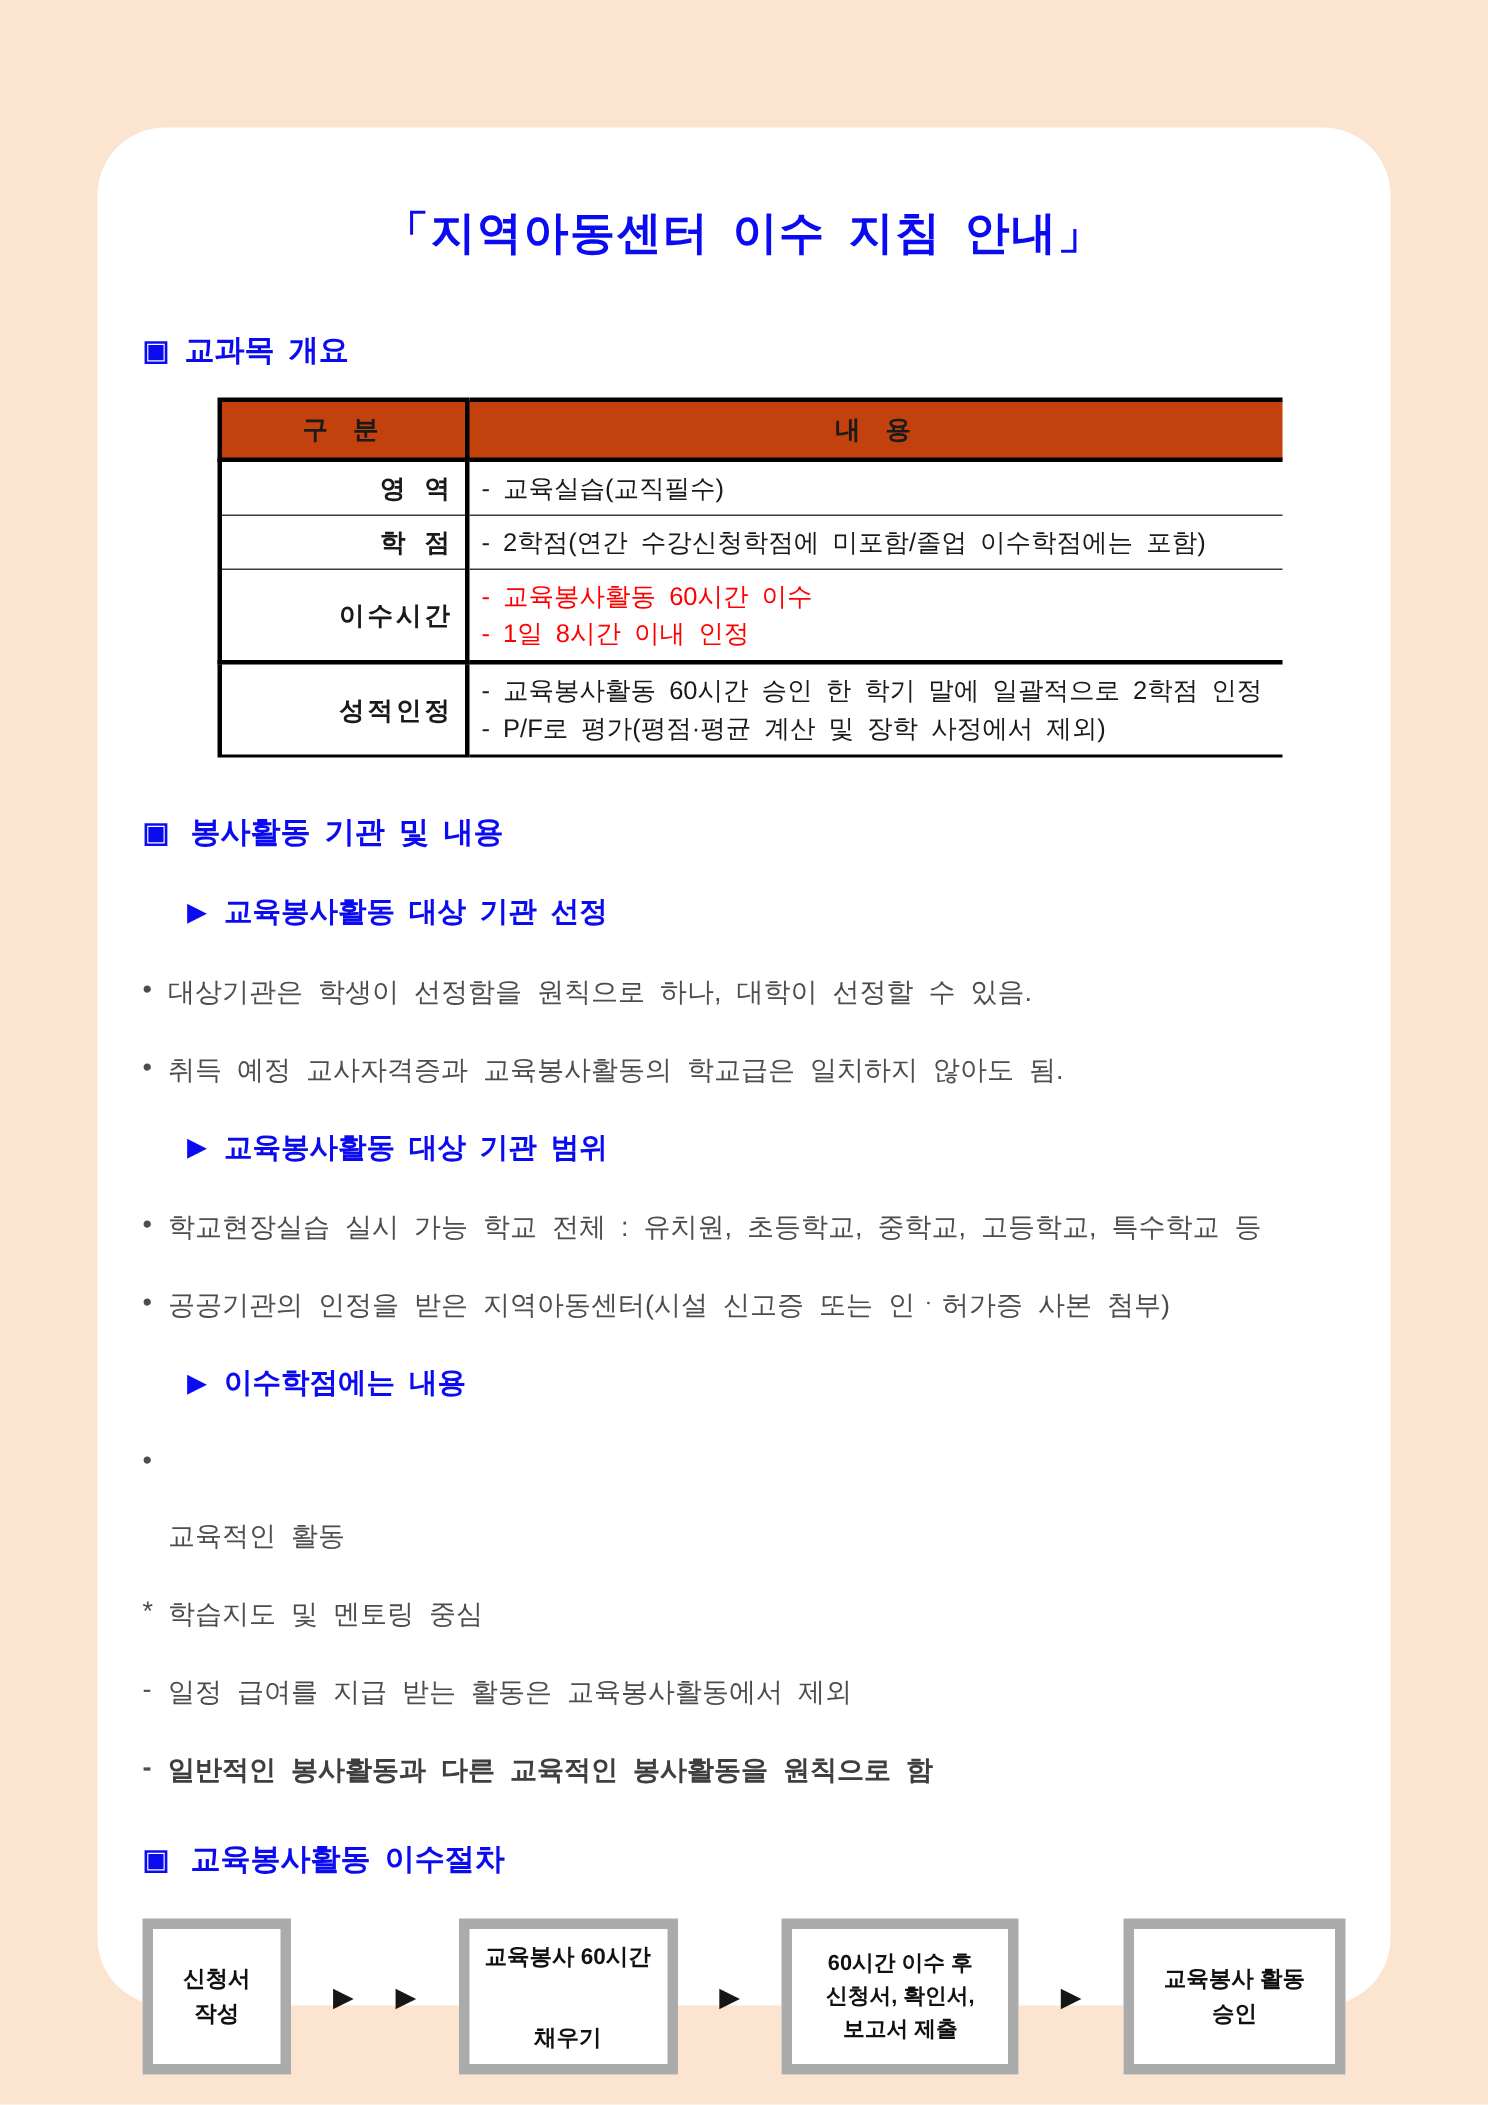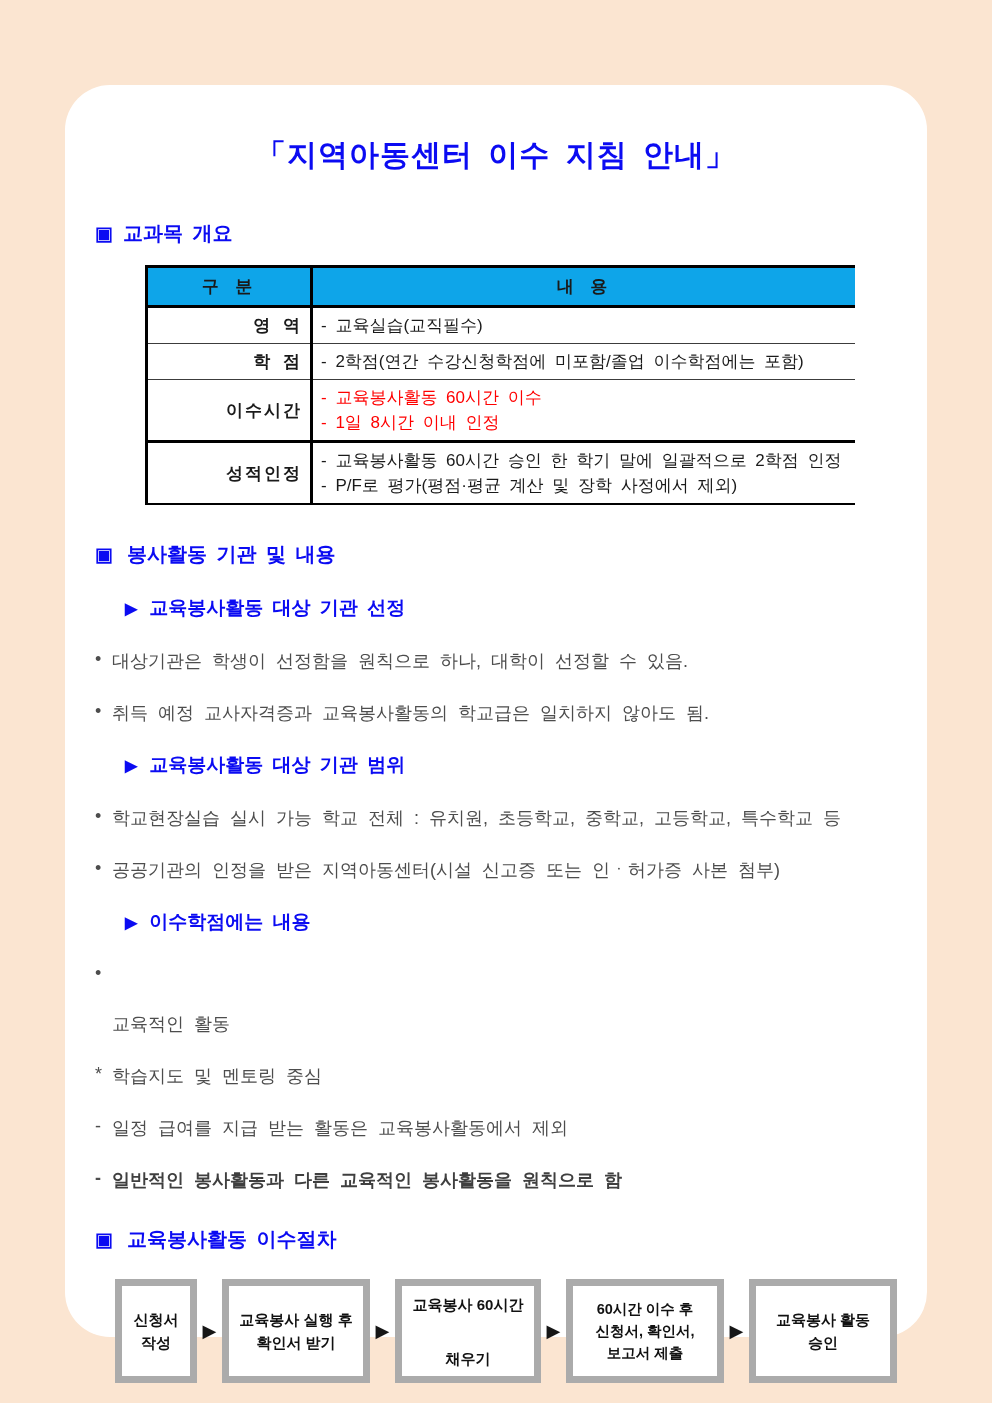--- a/index.html
+++ b/index.html
@@ -46,21 +46,21 @@
     margin: 18px 0 0 50px;
     width: 710px;
     border-top: 3px solid #000;
     font-size: 17px;
     color: #1a1a1a;
     word-spacing: 4px;
   }
   table.overview col.c1 { width: 165px; }
   table.overview th, table.overview td { padding: 5px 8px; }
   table.overview thead th {
-    background: #0ea5e9;
+    background: #c2410c;
     border-bottom: 3px solid #000;
     font-weight: bold;
     text-align: center;
     height: 40px;
     letter-spacing: 4px;
   }
   table.overview th.colhead-1, table.overview td.lbl {
     border-left: 3px solid #000;
     border-right: 3px solid #000;
   }
@@ -123,21 +123,21 @@
     flex-direction: column;
     align-items: center;
     justify-content: center;
     text-align: center;
     font-weight: bold;
     color: #111;
     font-size: 15px;
     line-height: 23px;
     padding: 2px 4px;
   }
-  .flow-box.w1 { width: 82px; margin-left: 20px; }
+  .flow-box.w1 { width: 99px; }
   .flow-box.w2 { width: 148px; }
   .flow-box.w3 { width: 146px; gap: 31px; }
   .flow-box.w4 { width: 158px; font-size: 14.5px; line-height: 22px; }
   .flow-box.w5 { width: 148px; }
   .flow-arrow {
     color: #161616;
     font-size: 18px;
     flex: 0 0 auto;
   }
 </style>
@@ -254,24 +254,20 @@
       <span class="marker">▣</span>
       <span>교육봉사활동 이수절차</span>
     </div>
 
     <div class="flow">
       <div class="flow-box w1">
         <div>신청서</div>
         <div>작성</div>
       </div>
       <span class="flow-arrow">▶</span>
-      <div class="flow-box w2">
-        <div>교육봉사 실행 후</div>
-        <div>확인서 받기</div>
-      </div>
       <span class="flow-arrow">▶</span>
       <div class="flow-box w3">
         <div>교육봉사 60시간</div>
         <div>채우기</div>
       </div>
       <span class="flow-arrow">▶</span>
       <div class="flow-box w4">
         <div>60시간 이수 후</div>
         <div>신청서, 확인서,</div>
         <div>보고서 제출</div>

